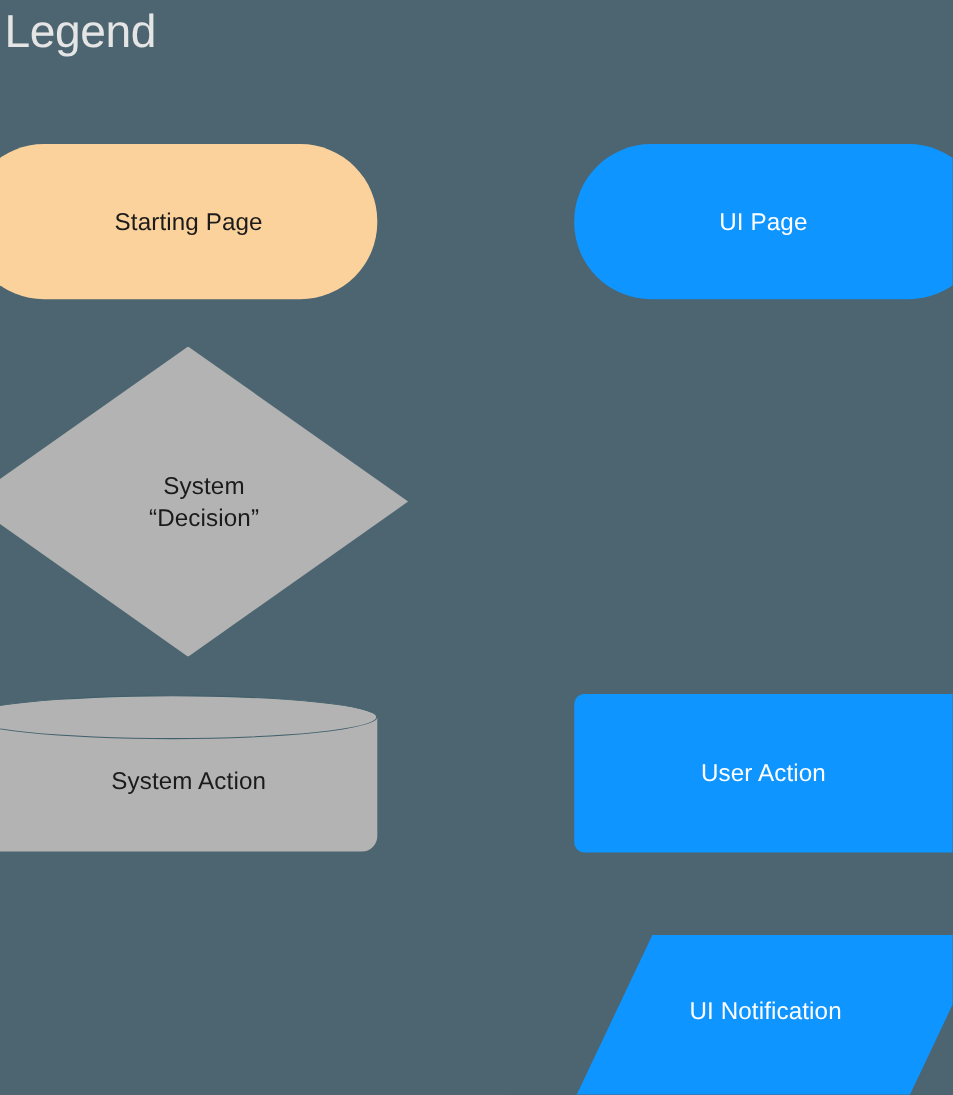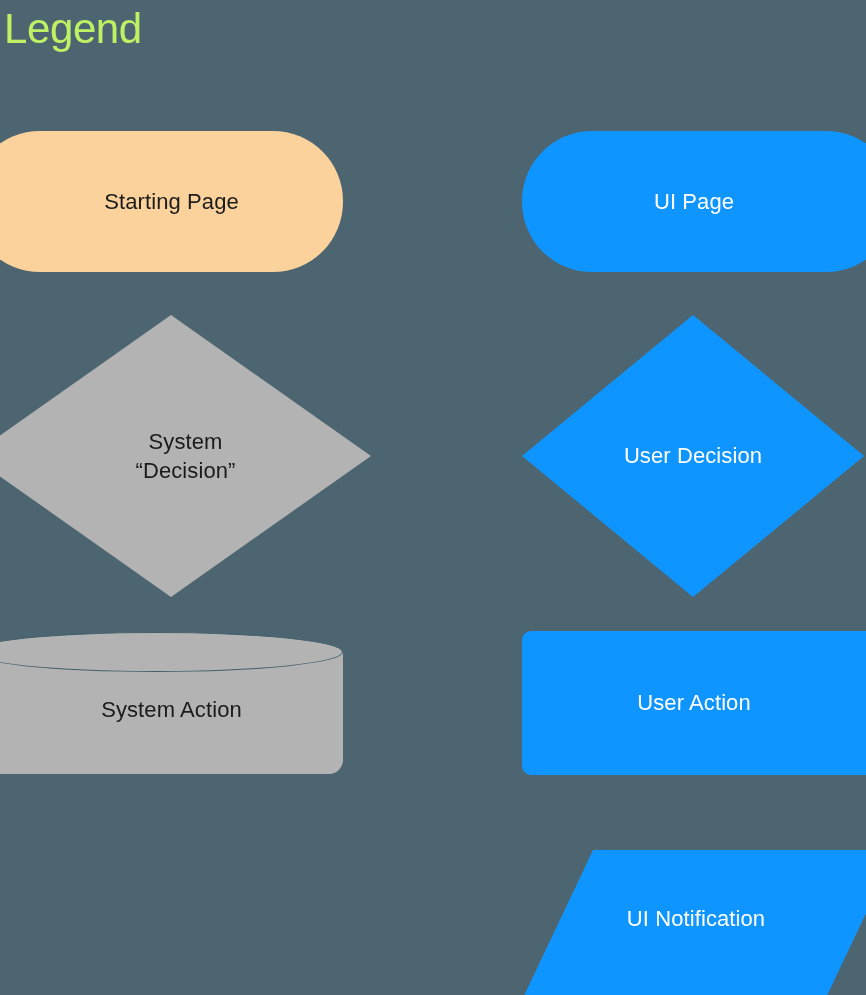--- a/index.html
+++ b/index.html
@@ -24,21 +24,21 @@
   }
 
   
   .legend-title {
     position: absolute;
     left: 4px;
     top: 8px;
     font-size: 42px;
     font-weight: 400;
     letter-spacing: -0.4px;
-    color: #bef264;
+    color: #e5e5e5;
     line-height: 1.0;
     white-space: nowrap;
   }
 
   
   .node {
     position: absolute;
   }
 
   .node .node-label {
@@ -219,24 +219,20 @@
     <div class="cyl-body"></div>
     <div class="cyl-top"></div>
     <div class="node-label label-dark">System Action</div>
   </div>
 
   <div class="node" id="node-ui-page">
     <div class="shape"></div>
     <div class="node-label label-light">UI Page</div>
   </div>
 
-  <div class="node" id="node-user-decision">
-    <div class="shape"></div>
-    <div class="node-label label-light">User Decision</div>
-  </div>
 
   <div class="node" id="node-user-action">
     <div class="shape"></div>
     <div class="node-label label-light">User Action</div>
   </div>
 
   <div class="node" id="node-ui-notification">
     <div class="shape"></div>
     <div class="node-label label-light">UI Notification</div>
   </div>

